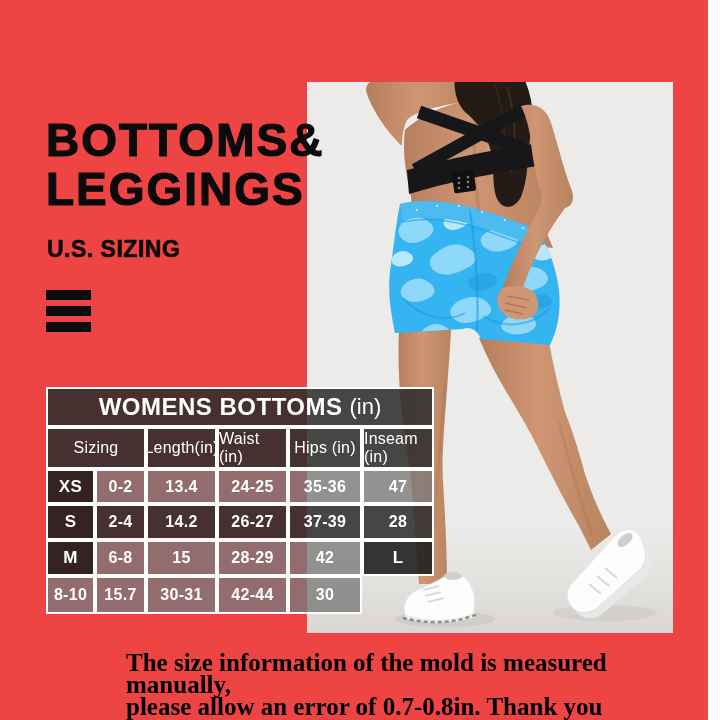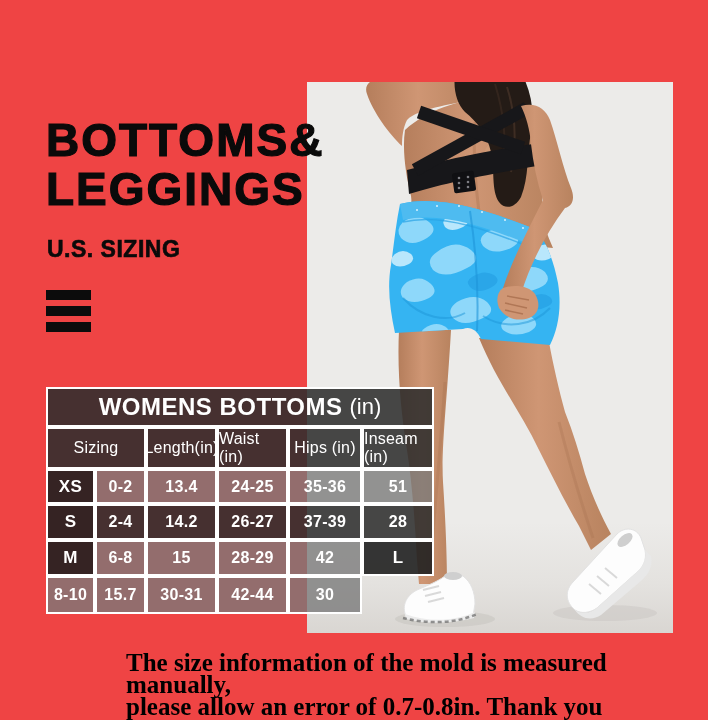--- a/index.html
+++ b/index.html
@@ -202,21 +202,21 @@
     <div class="cell c-dark c-head">Length(in)</div>
     <div class="cell c-dark c-head">Waist (in)</div>
     <div class="cell c-dark c-head">Hips (in)</div>
     <div class="cell c-dark c-head">Inseam (in)</div>
 
     <div class="cell c-label">XS</div>
     <div class="cell c-light">0-2</div>
     <div class="cell c-light">13.4</div>
     <div class="cell c-light">24-25</div>
     <div class="cell c-light">35-36</div>
-    <div class="cell c-light">51</div>
+    <div class="cell c-light">47</div>
 
     <div class="cell c-label">S</div>
     <div class="cell c-dark">2-4</div>
     <div class="cell c-dark">14.2</div>
     <div class="cell c-dark">26-27</div>
     <div class="cell c-dark">37-39</div>
     <div class="cell c-dark">28</div>
 
     <div class="cell c-label">M</div>
     <div class="cell c-light">6-8</div>

